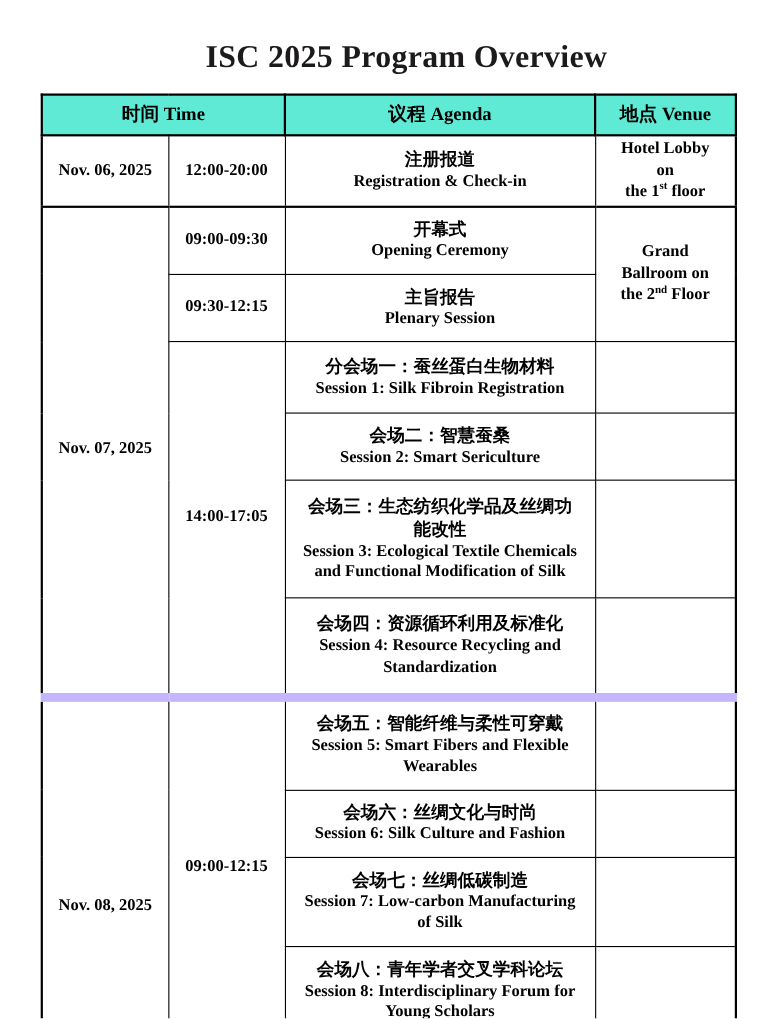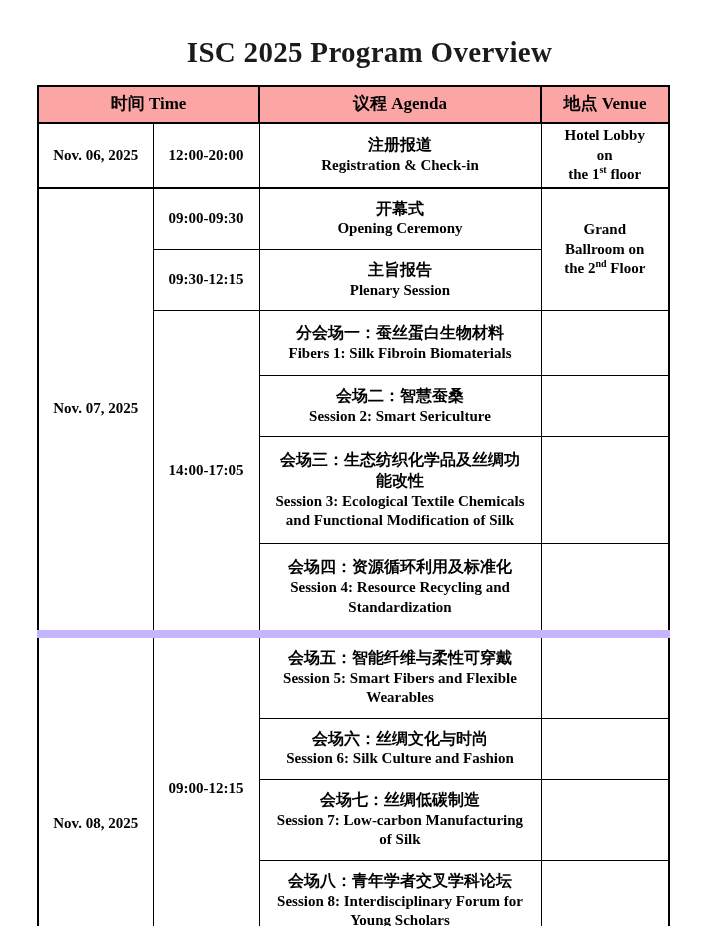--- a/index.html
+++ b/index.html
@@ -41,21 +41,21 @@
   .schedule th, .schedule td {
     border: 1px solid #000;
     text-align: center;
     vertical-align: middle;
     font-weight: bold;
     padding: 14px 4px;
     box-sizing: border-box;
     line-height: 1.3;
   }
   .schedule thead th {
-    background: #fca5a5;
+    background: #5eead4;
     font-size: 17px;
     height: 37px;
     border: 2px solid #000;
     padding: 4px;
     margin-top: 36px;
   }
   .zh {
     font-family: "DejaVu Sans", sans-serif;
     font-size: 16px;
   }
@@ -139,21 +139,21 @@
         <td class="agenda-cell">
           <div class="zh">主旨报告</div>
           <div class="en">Plenary Session</div>
         </td>
       </tr>
 
       <tr class="rh65">
         <td class="time-cell" rowspan="4">14:00-17:05</td>
         <td class="agenda-cell">
           <div class="zh">分会场一：蚕丝蛋白生物材料</div>
-          <div class="en">Fibers 1: Silk Fibroin Biomaterials</div>
+          <div class="en">Session 1: Silk Fibroin Registration</div>
         </td>
         <td class="venue-cell"></td>
       </tr>
 
       <tr class="rh58">
         <td class="agenda-cell">
           <div class="zh">会场二：智慧蚕桑</div>
           <div class="en">Session 2: Smart Sericulture</div>
         </td>
         <td class="venue-cell"></td>

